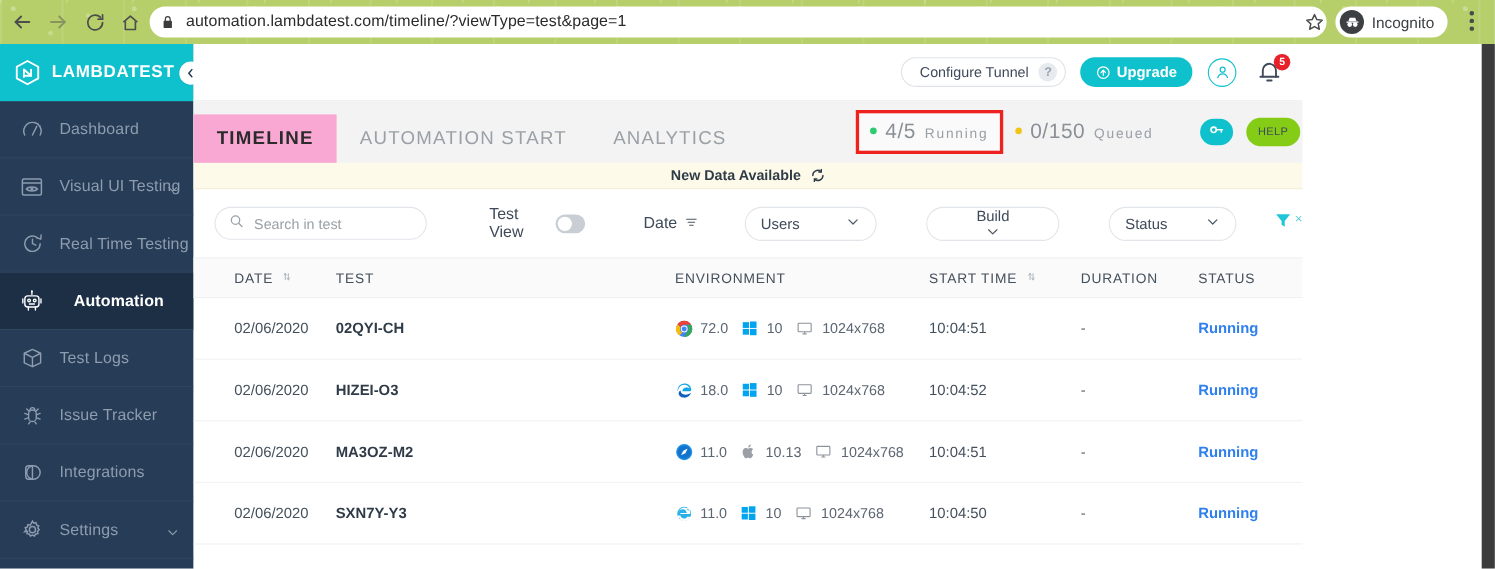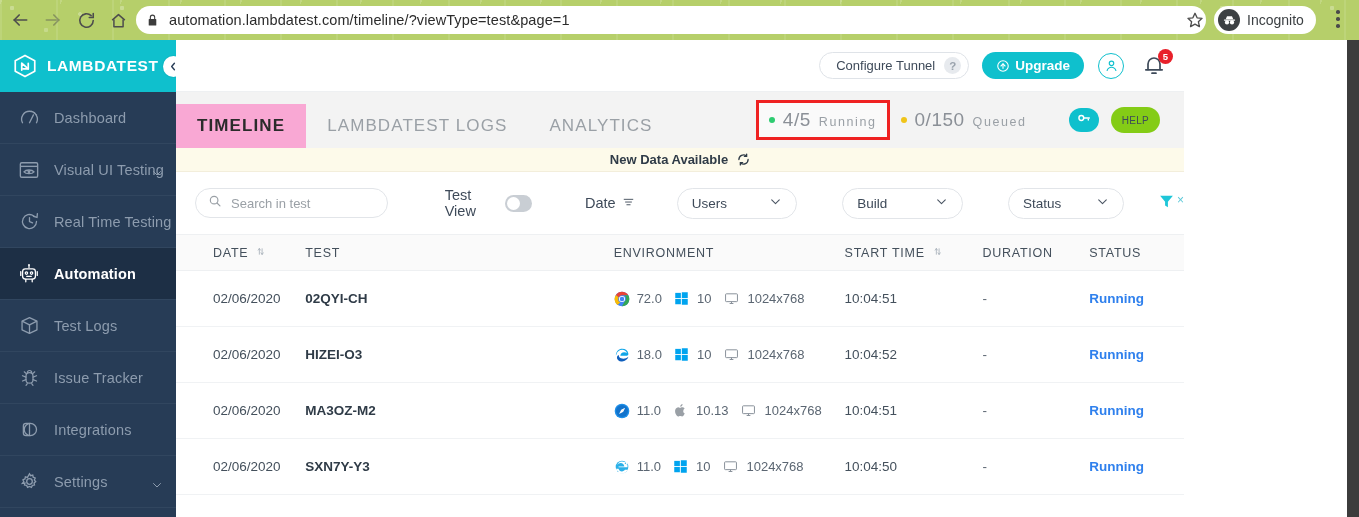--- a/index.html
+++ b/index.html
@@ -78,21 +78,21 @@
     background:#fff; display:flex; align-items:center; justify-content:center;
     box-shadow:0 0 0 1px rgba(0,0,0,.04);
   }
   .collapse-btn svg{ display:block; }
 
   .nav-item{
     height:52px; display:flex; align-items:center; padding-left:16px;
     border-bottom:1px solid #31465f; position:relative;
     color:#8d9cae;
   }
-  .nav-item.active{ background:#1d2f45; color:#ffffff; }
+  .nav-item.active{ background:#1d2f45; color:#ffffff;gap:13px; }
   .nav-icon{ width:26px; height:26px; flex:none; display:flex; align-items:center; justify-content:center; }
   .nav-label{ font-size:14.5px; margin-left:12px; letter-spacing:.15px; }
   .nav-item.active .nav-label{ font-weight:bold; color:#fff; }
   .nav-caret{ position:absolute; right:13px; top:21px; }
 
   
   .main{
     position:absolute; left:176px; top:40px; width:1008px; height:477px;
     background:#ffffff;
   }
@@ -131,21 +131,21 @@
   
   .tabsrow{
     position:relative; height:56px; background:#f3f3f3;
     display:flex; align-items:flex-end;
   }
   .tab{
     height:44px; display:flex; align-items:center; padding:0 21px;
     font-size:17px; letter-spacing:1.1px; color:#9aa0a6; background:transparent;
   }
   .tab.active{ background:#f9a8d4; color:#2b2b2b; font-weight:bold; }
-  .statusgroup{ position:absolute; right:24px; top:0; height:56px; display:flex; align-items:center; }
+  .statusgroup{ position:absolute; right:2px; top:0; height:56px; display:flex; align-items:center; }
   .stat{
     display:flex; align-items:baseline; padding:6px 10px; margin-right:4px;
   }
   .stat .dot{ width:6px; height:6px; border-radius:50%; margin-right:8px; position:relative; top:-3px; }
   .stat .num{ font-size:19px; color:#8b9097; letter-spacing:.5px; }
   .stat .word{ font-size:12.5px; color:#9aa0a6; letter-spacing:1.6px; margin-left:8px; }
   .stat.highlight{ outline:3px solid #ef2222; outline-offset:0px; background:#fafafa; }
   .key-btn{
     width:30px; height:24px; border-radius:12px; background:#0fc0cd;
     display:flex; align-items:center; justify-content:center; margin-left:28px; margin-right:12px;
@@ -183,21 +183,21 @@
   }
   .toggle i{ position:absolute; left:2px; top:2px; width:13px; height:13px; border-radius:50%; background:#fff; }
   .date-label{ font-size:14.5px; color:#3e4a59; margin-left:53px; display:flex; align-items:center; }
   .date-label svg{ margin-left:6px; }
   .select{
     height:31px; border:1px solid #e2e5e9; border-radius:16px; background:#fff;
     display:flex; align-items:center; justify-content:space-between;
     padding:0 14px; font-size:13.5px; color:#3e4a59;
   }
   .sel-users{ width:148px; margin-left:42px; }
-  .sel-build{ width:148px; margin-left:45px; }
+  .sel-build{ width:148px; margin-left:45px;flex-direction:column; }
   .sel-status{ width:142px; margin-left:45px; }
   .filter-clear{ display:flex; align-items:flex-start; margin-left:34px; }
   .filter-x{ font-size:12px; color:#5bc8d8; margin-left:2px; }
 
   
   .thead{
     height:37px; background:#fafafa; border-top:1px solid #eef0f2; border-bottom:1px solid #eef0f2;
     display:flex; align-items:center;
   }
   .th{ font-size:12.5px; color:#44505c; letter-spacing:.75px; display:flex; align-items:center; }
@@ -454,21 +454,21 @@
               <line x1="3.8" y1="16.8" x2="20.2" y2="16.8"></line>
               <line x1="10" y1="20.2" x2="14" y2="20.2"></line>
             </svg>
         </span>
         <span class="bell-badge">5</span>
       </div>
     </div>
 
     <div class="tabsrow">
       <div class="tab active">TIMELINE</div>
-      <div class="tab">LAMBDATEST LOGS</div>
+      <div class="tab">AUTOMATION START</div>
       <div class="tab">ANALYTICS</div>
 
       <div class="statusgroup">
         <div class="stat highlight">
           <span class="dot" style="background:#2ecc71"></span>
           <span class="num">4/5</span>
           <span class="word">Running</span>
         </div>
         <div class="stat">
           <span class="dot" style="background:#f0c419"></span>

